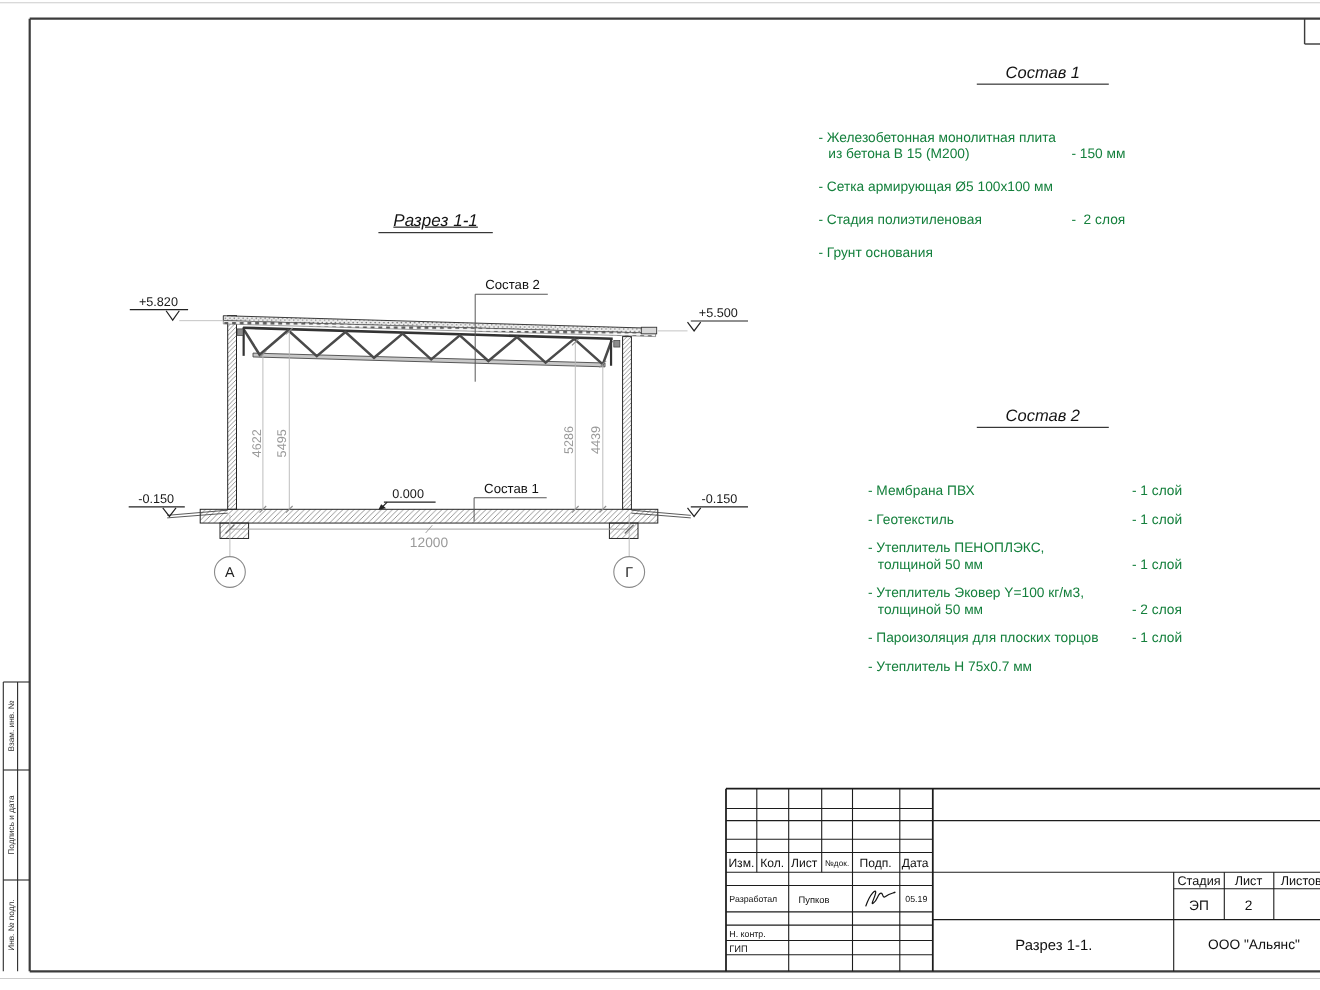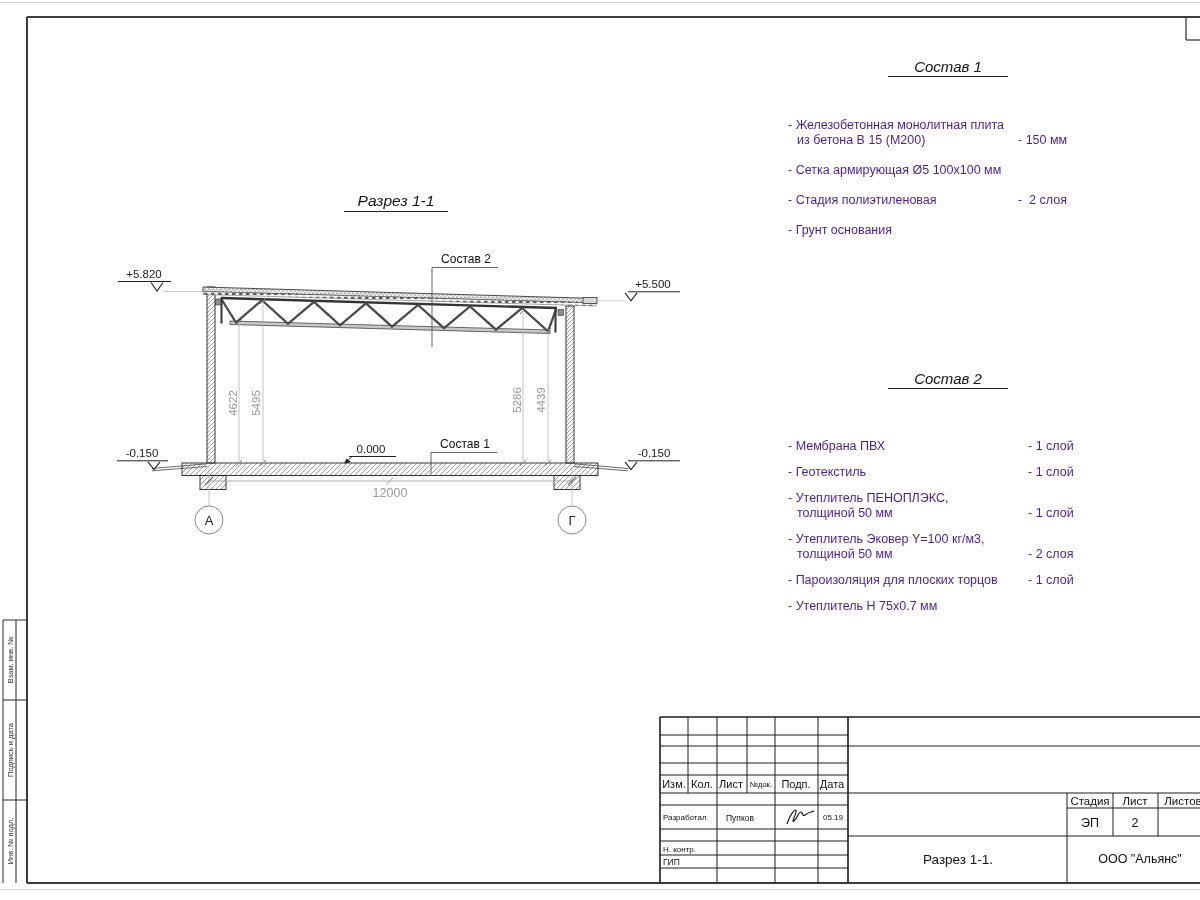--- a/index.html
+++ b/index.html
@@ -5,32 +5,32 @@
   html,body{margin:0;padding:0;}
   body{
     width:1200px;height:900px;position:relative;overflow:hidden;
     background:#ffffff;color:#161616;
     font-family:"Liberation Sans", sans-serif;
   }
   
   .dwg-title{
     position:absolute;left:344px;top:192px;width:104px;text-align:center;
     font-style:italic;font-size:15.5px;color:#141414;
-    border-bottom:1.3px solid #222;padding-bottom:1px;
+    border-bottom:1.3px solid #222;padding-bottom:1px;text-decoration:underline;
   }
   .comp-title{
     position:absolute;width:120px;text-align:center;
     font-style:italic;font-size:15px;color:#141414;
     border-bottom:1.3px solid #222;padding-bottom:1px;
   }
   #comp1-title{left:888px;top:58px;}
   #comp2-title{left:888px;top:370px;}
-  .comp-list{position:absolute;left:788px;font-size:12.5px;line-height:15px;color:#4c1d95;}
+  .comp-list{position:absolute;left:744px;font-size:12.5px;line-height:15px;color:#15803d;}
   #comp1-list{top:118px;width:292px;}
-  #comp2-list{top:439px;width:302px;}
+  #comp2-list{top:439px;width:302px;margin-left:45px;}
   .comp-item{display:flex;align-items:flex-end;margin-bottom:15px;}
   #comp2-list .comp-item{margin-bottom:11px;}
   .comp-text{flex:1;white-space:pre-line;padding-left:9px;text-indent:-9px;}
   .comp-qty{width:62px;white-space:pre;}
   svg{position:absolute;overflow:visible;}
   text{font-family:"Liberation Sans", sans-serif;}
 </style>
 </head>
 <body>
 

